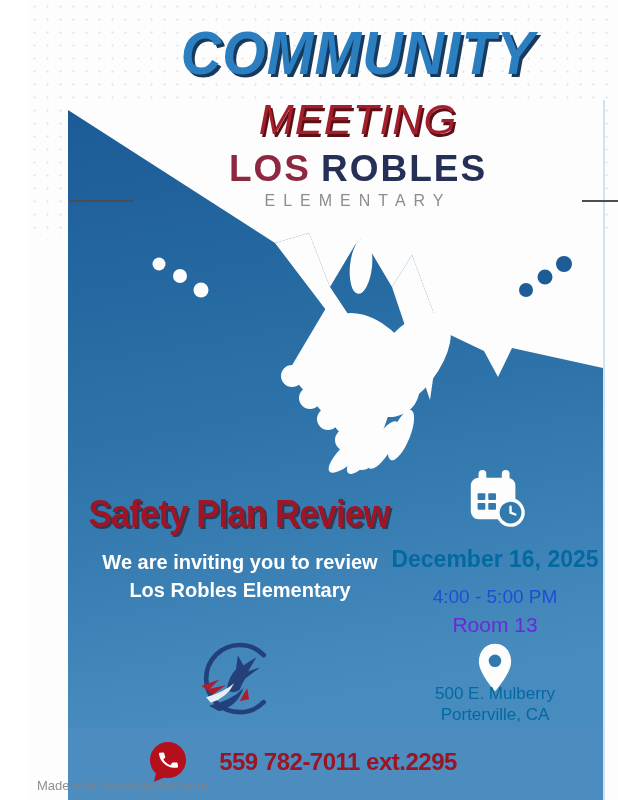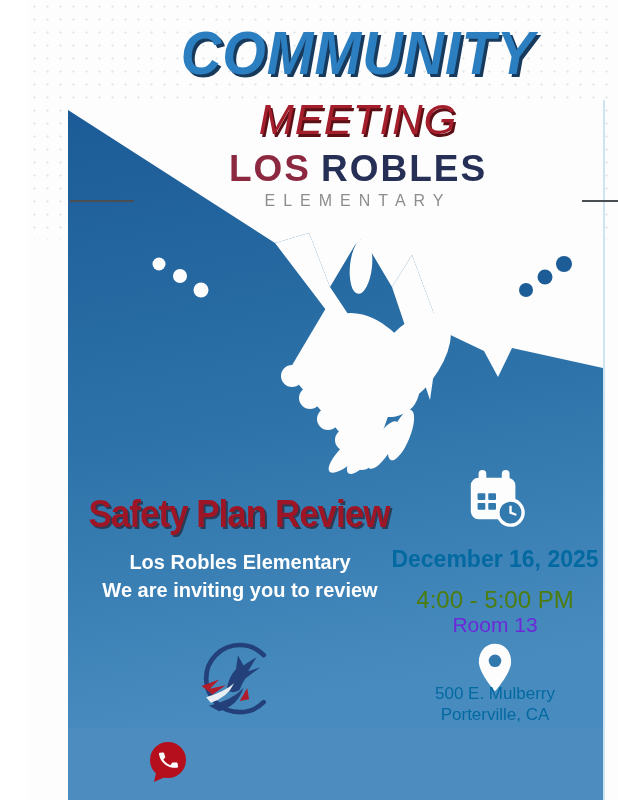--- a/index.html
+++ b/index.html
@@ -27,21 +27,21 @@
   
   .safety{left:52px;top:494px;width:318px;text-align:center;font-size:35px;font-weight:bold;
     letter-spacing:-1px;color:#9e1626;text-shadow:2px 2px 0 rgba(32,8,12,.55);transform:scaleY(1.1);}
   .bodytxt{left:62px;top:548px;width:300px;text-align:center;color:#ffffff;font-weight:bold;
     font-size:20px;line-height:28px;}
   .wolf{left:152px;top:634px;}
   
   .rcol{left:357px;width:220px;text-align:center;color:#0369a1;}
   .cal{left:437px;top:468px;}
   .date{top:546px;font-size:23px;font-weight:bold;}
-  .time{top:586px;font-size:24px;font-weight:400;color:#4d7c0f;}
+  .time{top:586px;font-size:19px;font-weight:400;color:#1d4ed8;}
   .room{top:613px;font-size:21px;font-weight:400;color:#6d28d9;}
   .pin{left:449px;top:642px;}
   .addr1{top:684px;font-size:17px;font-weight:400;}
   .addr2{top:705px;font-size:17px;font-weight:400;}
   
   .footbar{left:40px;top:728px;width:535px;height:72px;background:#4d8cbe;}
   .phoneicon{left:118px;top:740px;}
   .enq{left:140px;top:731px;width:340px;text-align:center;color:#ffffff;font-size:15px;font-weight:500;}
   .phonenum{left:130px;top:748px;width:360px;text-align:center;color:#9b1424;font-size:24px;
     font-weight:bold;letter-spacing:-0.5px;}
@@ -110,22 +110,22 @@
     <span class="p1">LOS</span><span class="p2">ROBLES</span>
   </div>
   <div class="abs elemrow">
     <span class="line"></span>
     <span class="elem">ELEMENTARY</span>
     <span class="line"></span>
   </div>
 
   <div class="abs safety">Safety Plan Review</div>
   <div class="abs bodytxt">
+    <div>We are inviting you to review</div>
     <div>Los Robles Elementary</div>
-    <div>We are inviting you to review</div>
   </div>
 
   <svg class="abs wolf" width="112" height="92" viewBox="0 0 120 95">
     <circle cx="64" cy="46" r="36" fill="none" stroke="#23407a" stroke-width="5" stroke-dasharray="170 60" stroke-dashoffset="-28" stroke-linecap="round"></circle>
     <path fill="#23407a" d="M50,58 Q52,44 60,36 L62,21 L68,32 Q72,29 82,23 L73,38 L86,34 Q75,42 70,46 Q66,52 64,58 Q57,63 50,58 Z"></path>
     <path fill="#e9eef4" d="M28,66 Q48,60 58,51 Q51,66 33,72 Z"></path>
     <path fill="#23407a" d="M31,75 Q56,69 68,56 Q62,75 42,81 Z"></path>
     <path fill="#b01c2a" d="M23,54 L42,47 L32,57 L49,53 L35,63 Z"></path>
     <path fill="#b01c2a" d="M64,70 L72,56 L74,68 Z"></path>
   </svg>
@@ -154,15 +154,17 @@
   <div class="abs rcol addr2">Porterville, CA</div>
 
   <div class="abs footbar"></div>
   <svg class="abs phoneicon" width="44" height="44" viewBox="0 0 44 44">
     <circle cx="22" cy="20" r="18" fill="#b50f1d"></circle>
     <path d="M10,33 L8,42 L19,37 Z" fill="#b50f1d"></path>
     <g transform="translate(11,9) scale(0.95) rotate(-8 11 11)">
       <path fill="#fdfdfd" d="M6.62 10.79c1.44 2.83 3.76 5.14 6.59 6.59l2.2-2.2c.27-.27.67-.36 1.02-.24 1.12.37 2.33.57 3.57.57.55 0 1 .45 1 1V20c0 .55-.45 1-1 1-9.39 0-17-7.61-17-17 0-.55.45-1 1-1h3.5c.55 0 1 .45 1 1 0 1.25.2 2.45.57 3.57.11.35.03.74-.25 1.02l-2.2 2.2z"></path>
     </g>
   </svg>
+  <div class="abs phonenum">559 782-7011 ext.2295</div>
 
+  <div class="abs watermark">Made with PosterMyWall.com</div>
 
 </div>
 
 </body></html>

